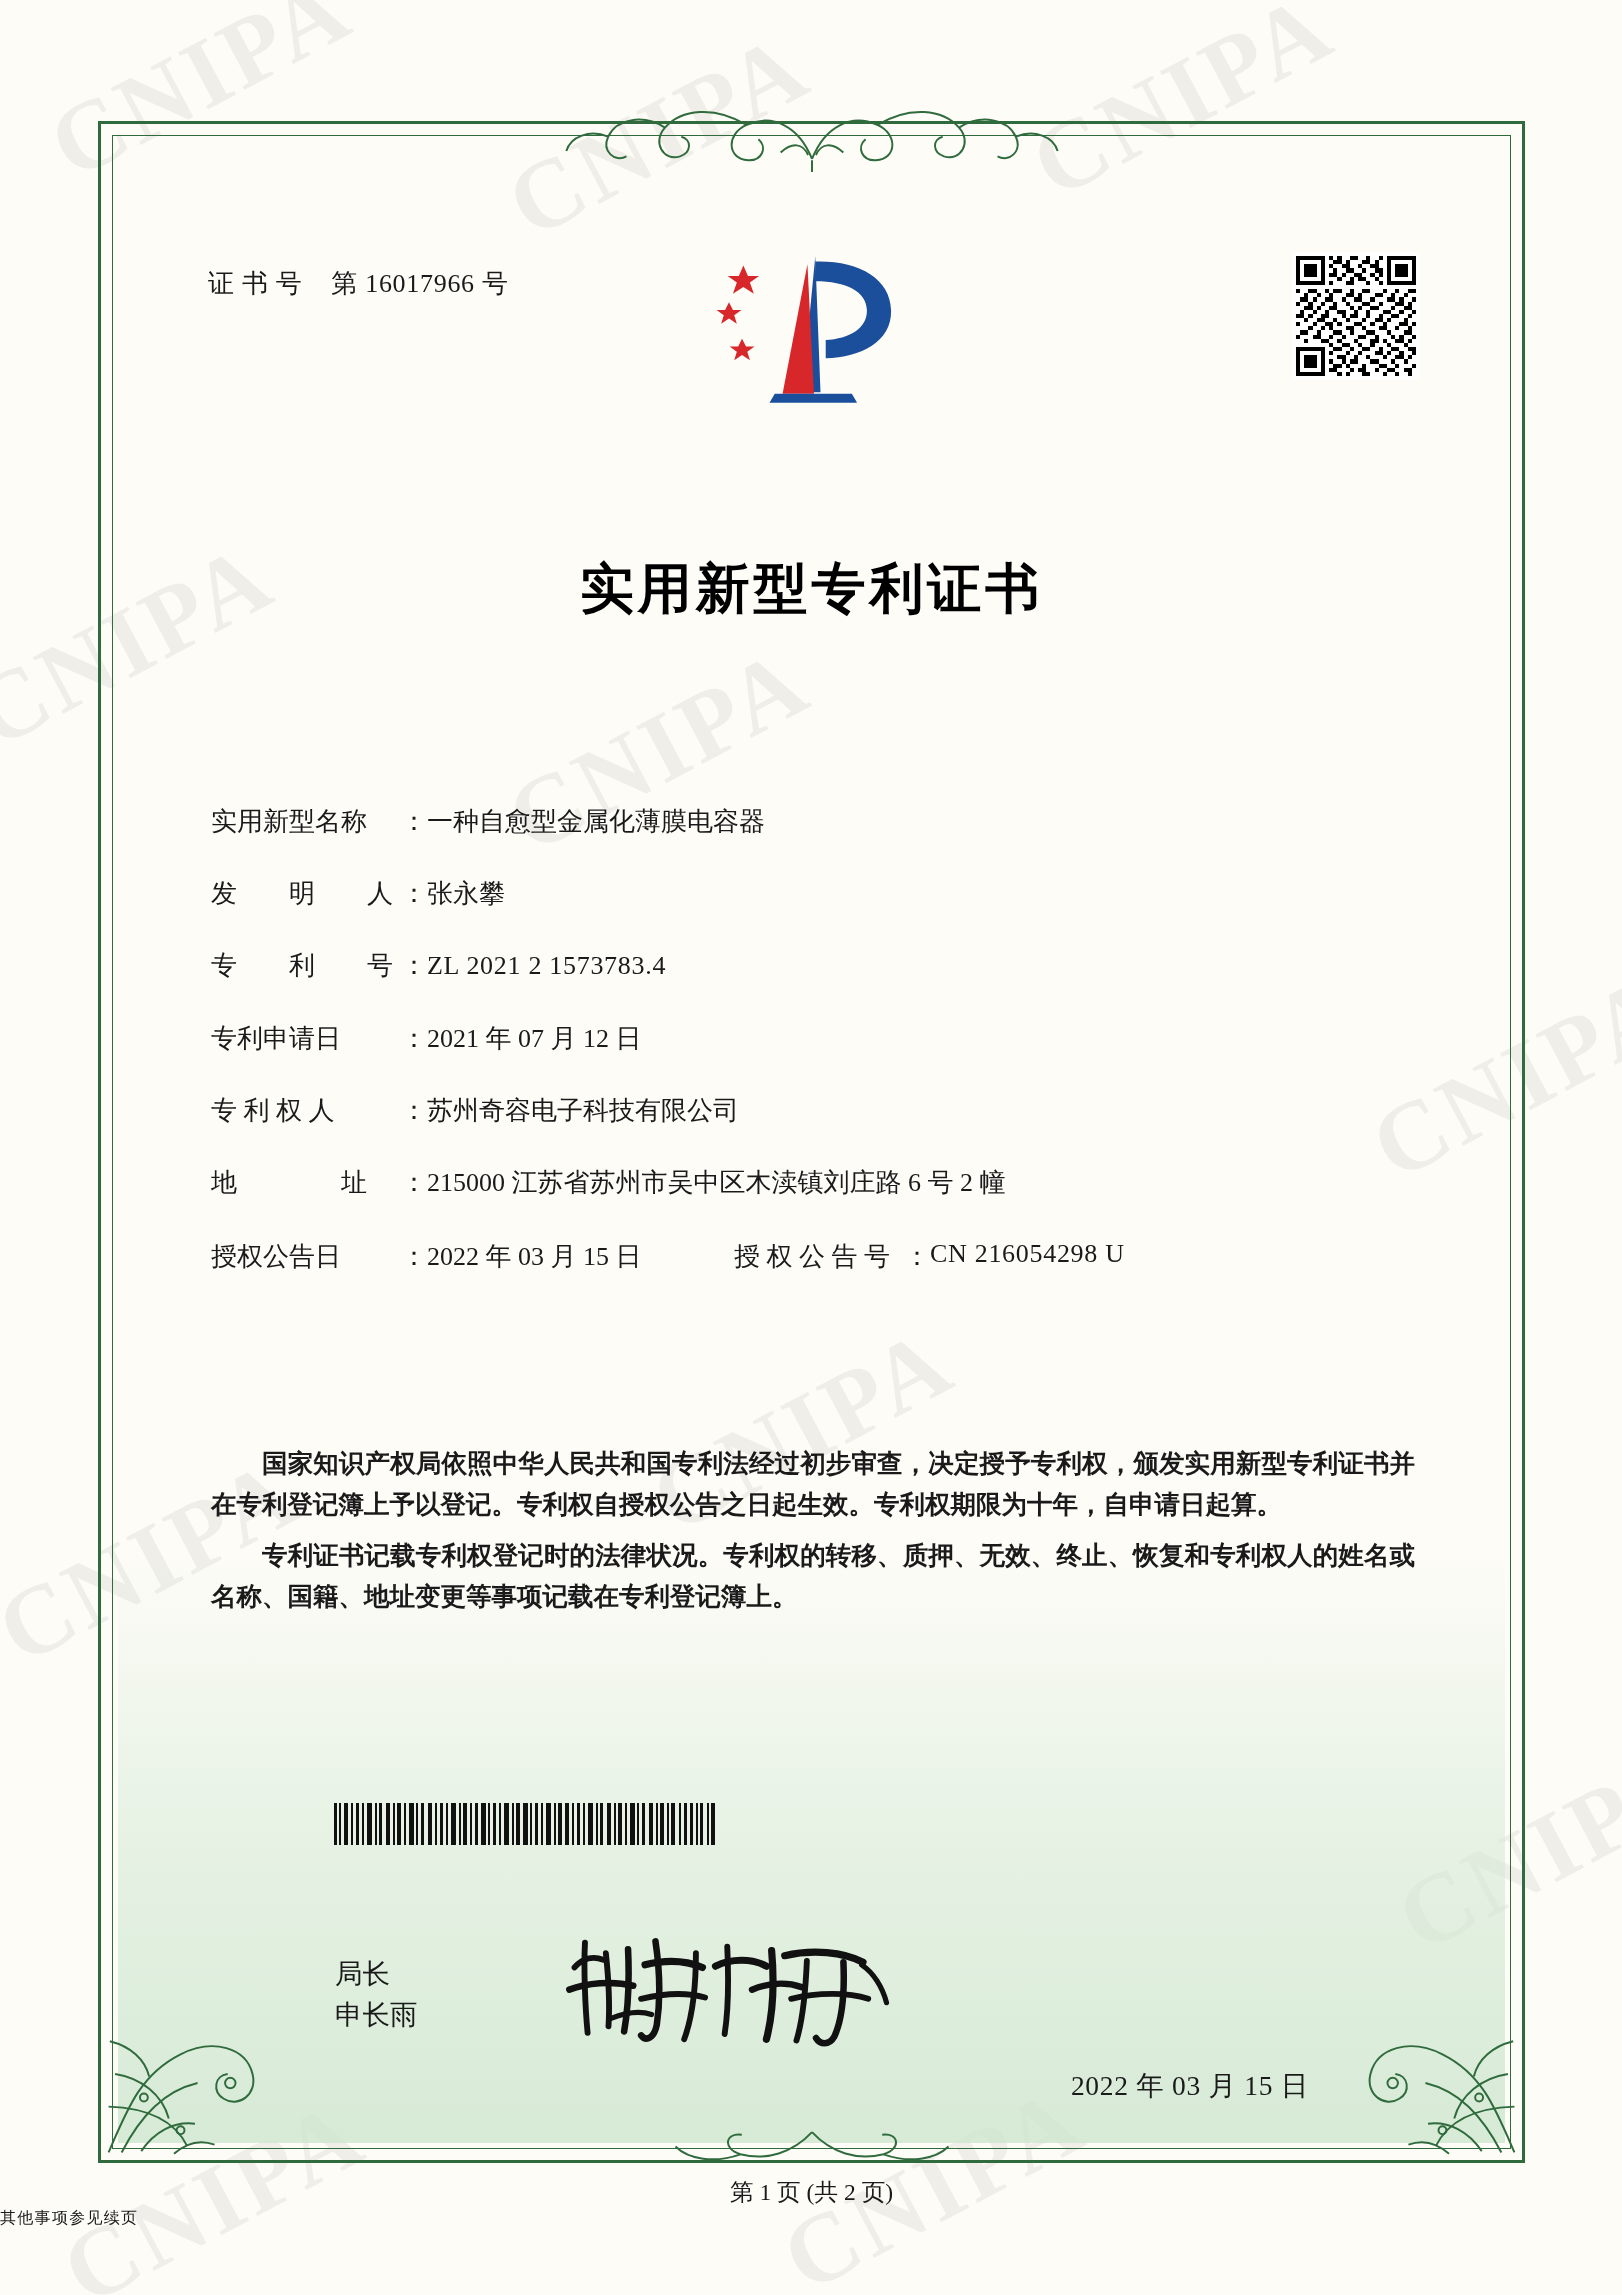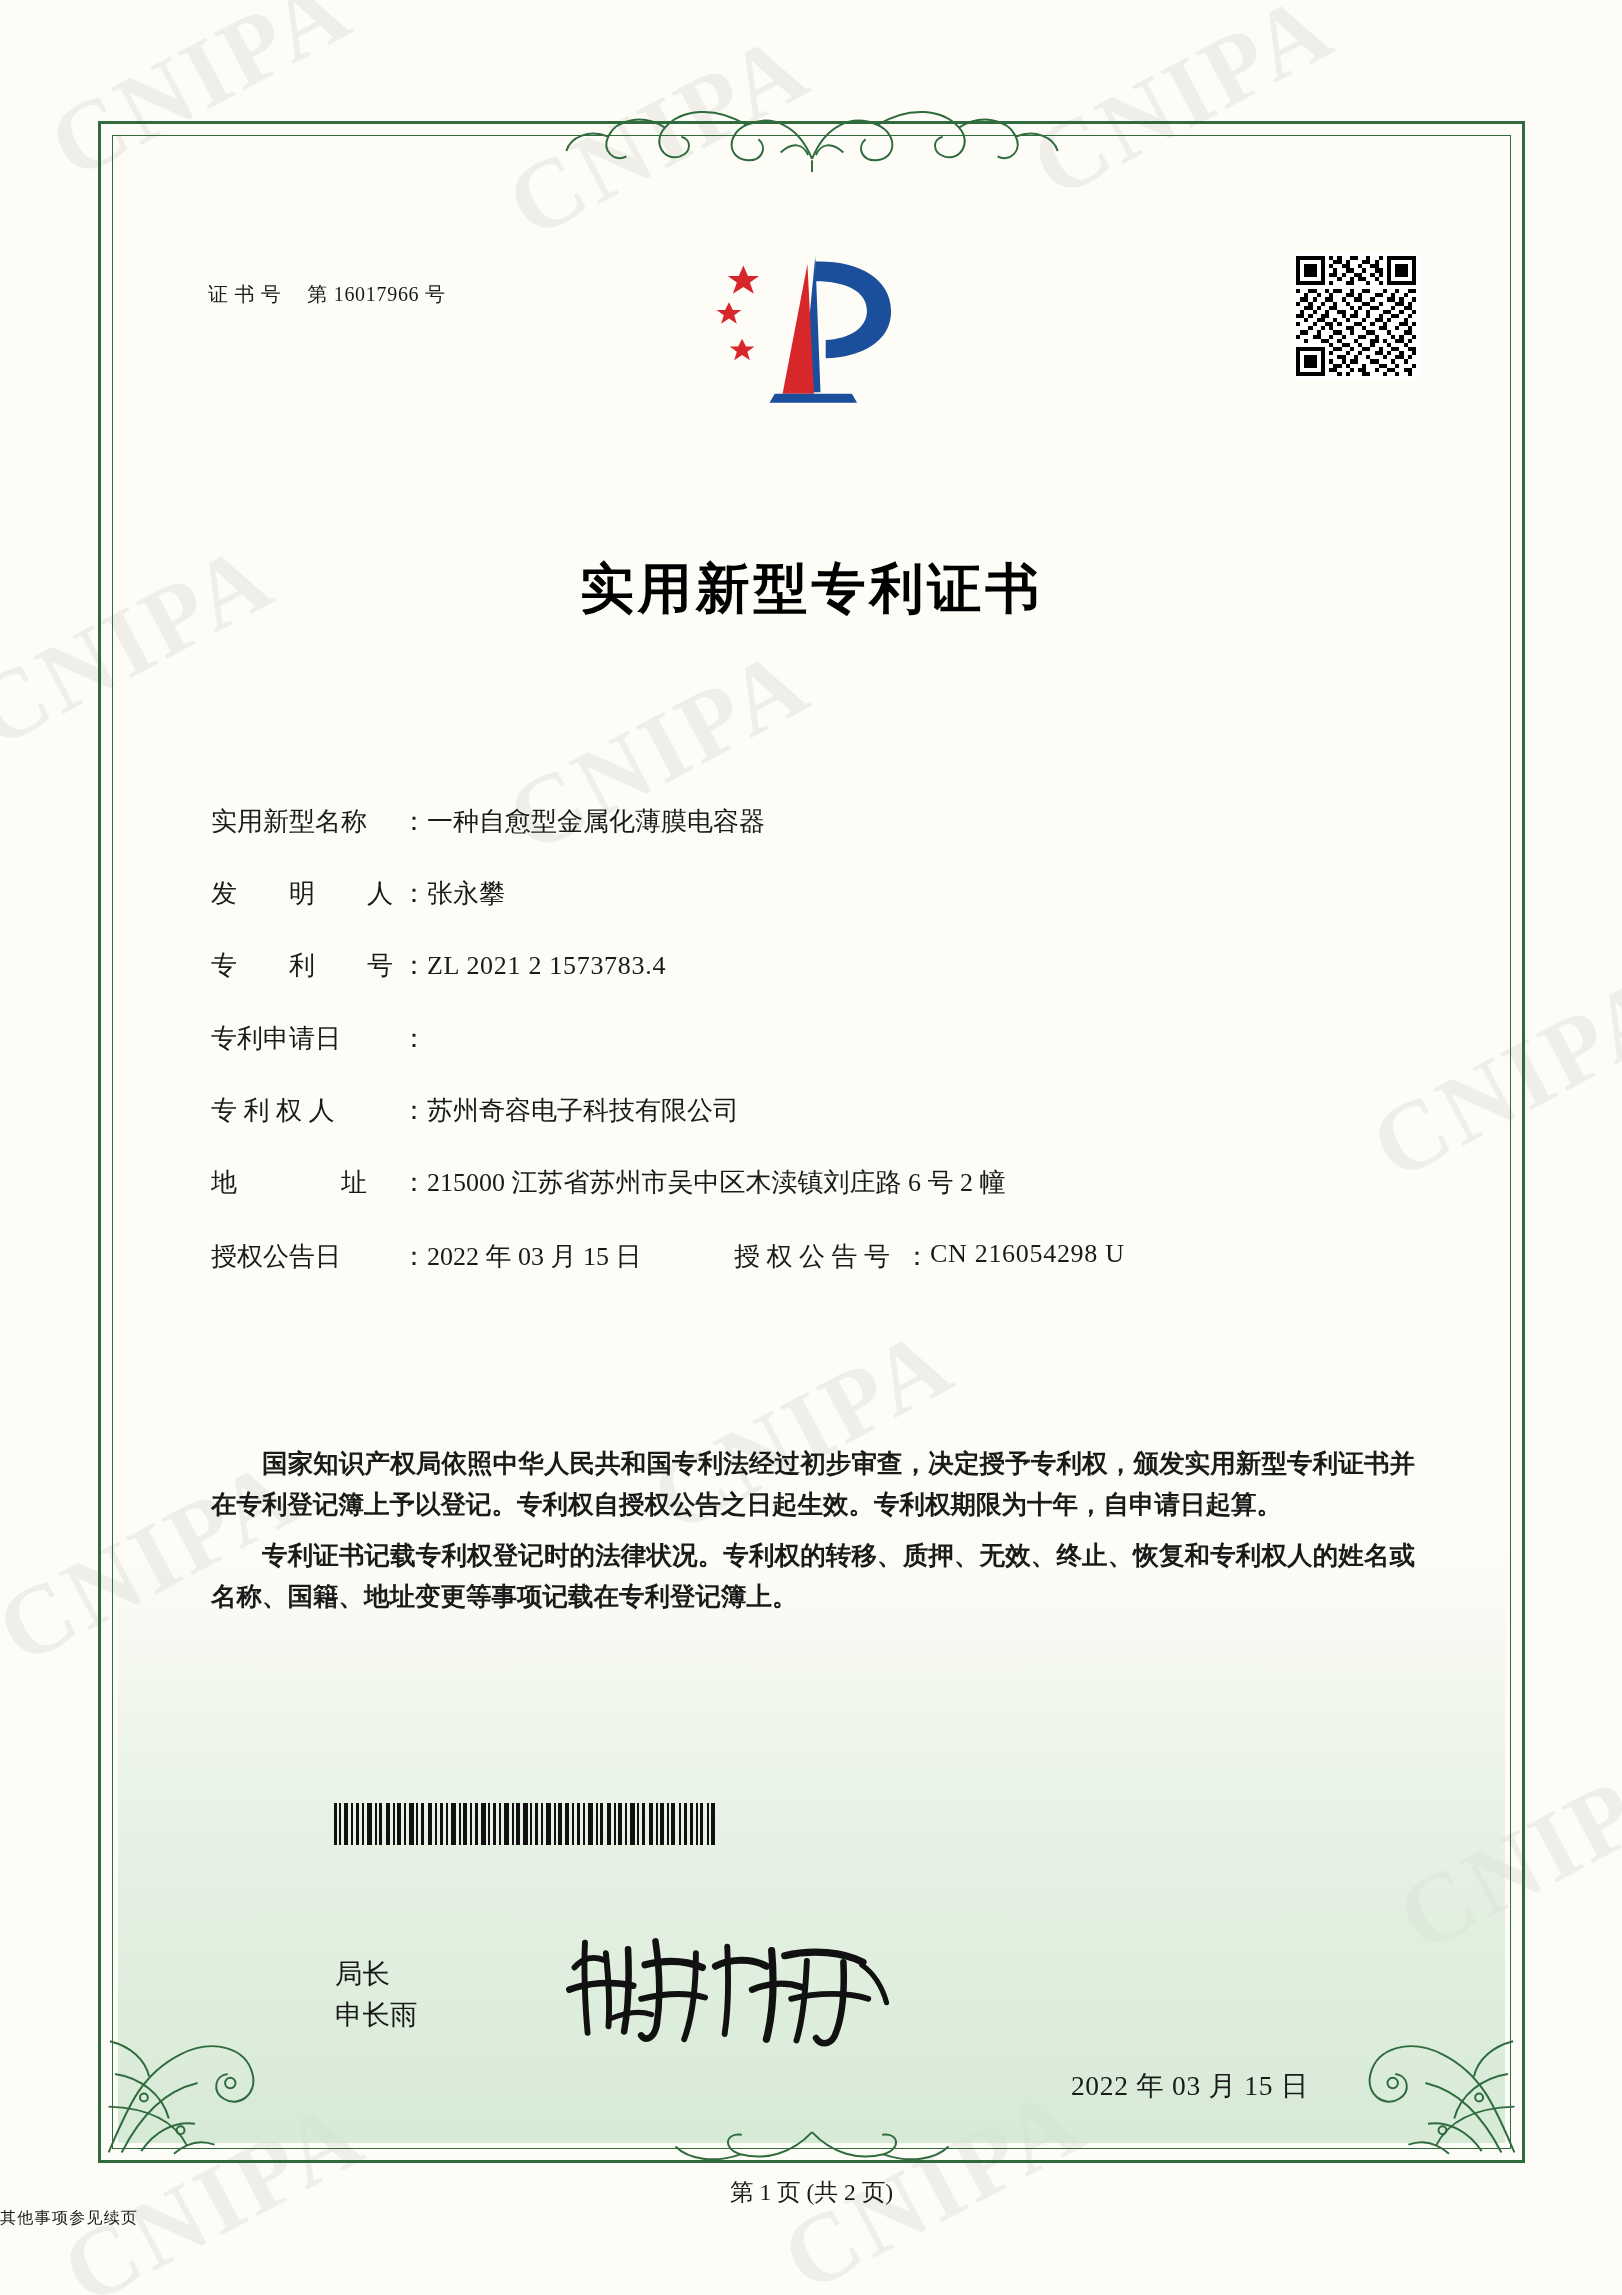--- a/index.html
+++ b/index.html
@@ -82,22 +82,22 @@
   
   .content {
     position: absolute;
     inset: 0;
     z-index: 3;
   }
 
   .cert-no {
     position: absolute;
     left: 110px;
-    top: 160px;
-    font-size: 20px;
+    top: 145px;
+    font-size: 26px;
     letter-spacing: 0.7px;
     white-space: nowrap;
   }
 
   .qr {
     position: absolute;
     right: 105px;
     top: 131px;
     width: 128px;
     height: 128px;
@@ -574,20 +574,21 @@
             <span class="colon">：</span>
         </span>
         <span class="f-value mono">ZL 2021 2 1573783.4</span>
       </div>
 
       <div class="field-row">
         <span class="f-label">
           <span>专利申请日</span>
             <span class="colon">：</span>
         </span>
+        <span class="f-value">2021 年 07 月 12 日</span>
       </div>
 
       <div class="field-row">
         <span class="f-label">
           <span>专 利 权 人</span>
             <span class="colon">：</span>
         </span>
         <span class="f-value">苏州奇容电子科技有限公司</span>
       </div>
 

